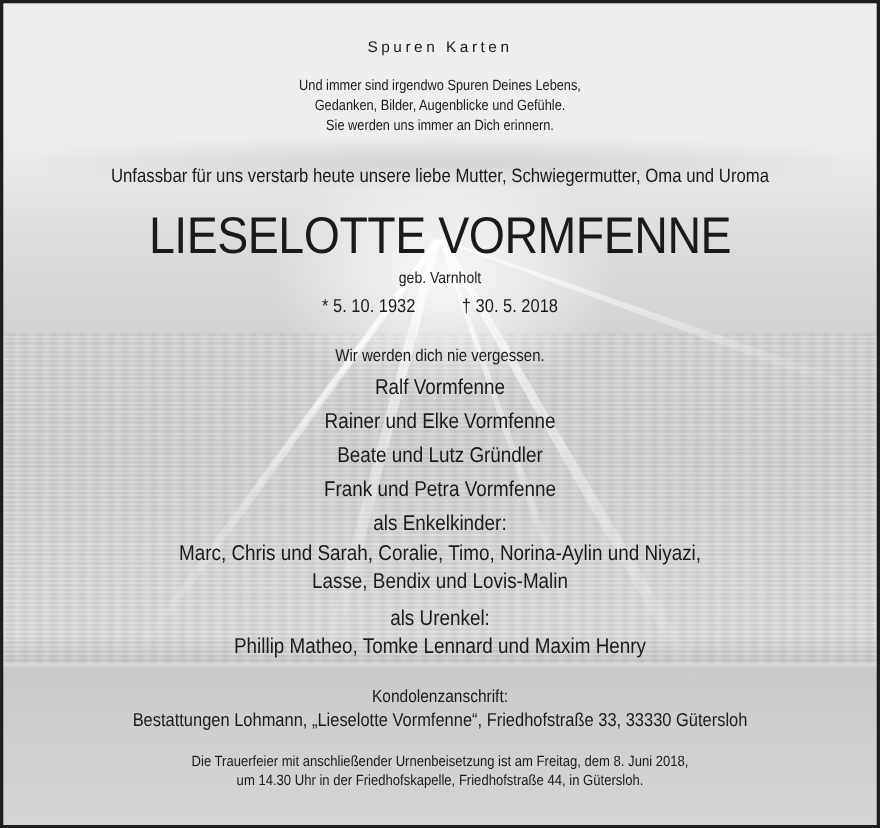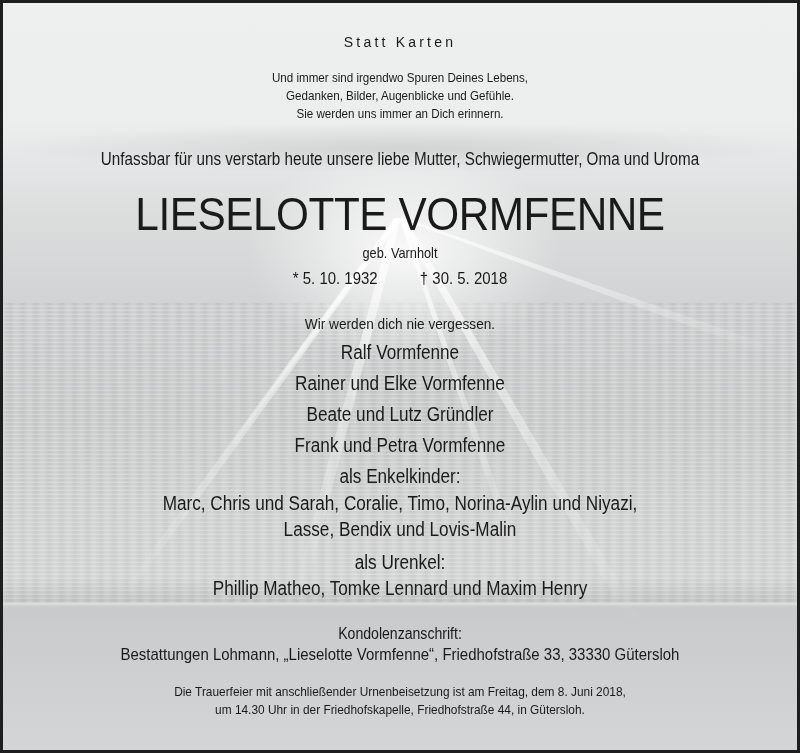--- a/index.html
+++ b/index.html
@@ -74,21 +74,21 @@
       <polygon points="395,215 402,215 640,620 626,620"></polygon>
       <polygon points="390,215 398,215 300,600 288,600"></polygon>
       <polygon points="395,215 401,215 760,340 760,350"></polygon>
       <polygon points="393,215 399,215 120,600 110,600"></polygon>
       <polygon points="396,215 400,215 520,560 512,560"></polygon>
       <polygon points="392,215 398,215 210,470 204,470"></polygon>
     </g>
   </svg>
 
   <div class="content">
-    <div class="line statt">Statt Karten</div>
+    <div class="line statt">Spuren Karten</div>
 
     <div class="line poem" style="top:66px">Und immer sind irgendwo Spuren Deines Lebens,</div>
     <div class="line poem" style="top:84px">Gedanken, Bilder, Augenblicke und Gefühle.</div>
     <div class="line poem" style="top:102px">Sie werden uns immer an Dich erinnern.</div>
 
     <div class="line intro">Unfassbar für uns verstarb heute unsere liebe Mutter, Schwiegermutter, Oma und Uroma</div>
 
     <div class="line name">LIESELOTTE VORMFENNE</div>
     <div class="line geb">geb. Varnholt</div>
     <div class="line dates">

